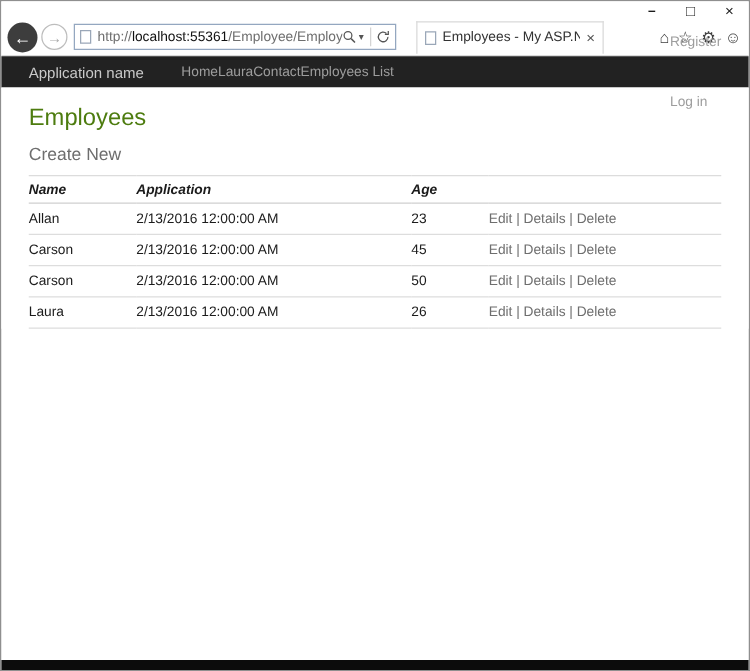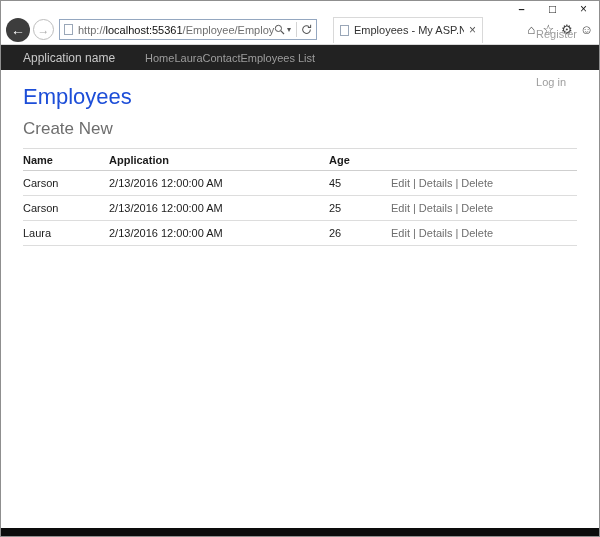--- a/index.html
+++ b/index.html
@@ -62,30 +62,30 @@
     height:25px; background:#222; display:flex; align-items:center;
     padding:0 22px; font-size:11px;
   }
   .brand { color:#c9c9c9; font-size:12px; margin-right:30px; text-decoration:none;text-align:right; }
   .nav-links { display:flex; }
   .nav-links a, .nav-right a { color:#9d9d9d; text-decoration:none; }
   .nav-right { margin-left:auto; display:flex; gap:36px;flex-direction:column; }
 
   
   .content { padding:6px 22px 0 22px; background:#fff; }
-  .page-title { font-size:22px; font-weight:400; color:#1d4ed8; margin:8px 0 9px; }
-  .create-link { font-size:17px; color:#6e6e6e; text-decoration:none; display:inline-block; margin-bottom:7px;text-align:center; }
+  .page-title { font-size:19px; font-weight:400; color:#4d7c0f; margin:8px 0 9px; }
+  .create-link { font-size:14px; color:#6e6e6e; text-decoration:none; display:inline-block; margin-bottom:7px;text-align:center; }
 
   table.emp { width:100%; border-collapse:collapse; font-size:11px; margin-top:2px; color:#1b1b1b; }
   table.emp col.c-name { width:86px; }
   table.emp col.c-date { width:220px; }
   table.emp col.c-age  { width:62px; }
   table.emp th {
     text-align:left; font-weight:bold; padding:5px 0 4px;
-    border-top:1px solid #dcdcdc; border-bottom:1px solid #cfcfcf;
+    border-top:1px solid #dcdcdc; border-bottom:1px solid #cfcfcf;font-style:italic;
   }
   table.emp td { padding:6px 0; border-bottom:1px solid #dddddd; }
   td.actions a { color:#6e6e6e; text-decoration:none; }
   td.actions .sep { color:#6e6e6e; margin:0 3px; }
 
   .site-footer { margin-top:24px; font-size:11px; color:#222; }
 
   .taskbar { position:absolute; left:0; right:0; bottom:0; height:8px; background:#0c0c0c; }
 
   svg { display:block; }
@@ -174,31 +174,39 @@
       <thead>
         <tr>
           <th>Name</th>
           <th>Application</th>
           <th>Age</th>
           <th></th>
         </tr>
       </thead>
       <tbody>
         <tr>
+          <td>Allan</td>
+          <td>2/13/2016 12:00:00 AM</td>
+          <td>23</td>
+          <td class="actions">
+            <a href="#">Edit</a><span class="sep">|</span><a href="#">Details</a><span class="sep">|</span><a href="#">Delete</a>
+          </td>
+        </tr>
+        <tr>
           <td>Carson</td>
           <td>2/13/2016 12:00:00 AM</td>
           <td>45</td>
           <td class="actions">
             <a href="#">Edit</a><span class="sep">|</span><a href="#">Details</a><span class="sep">|</span><a href="#">Delete</a>
           </td>
         </tr>
         <tr>
           <td>Carson</td>
           <td>2/13/2016 12:00:00 AM</td>
-          <td>25</td>
+          <td>50</td>
           <td class="actions">
             <a href="#">Edit</a><span class="sep">|</span><a href="#">Details</a><span class="sep">|</span><a href="#">Delete</a>
           </td>
         </tr>
         <tr>
           <td>Laura</td>
           <td>2/13/2016 12:00:00 AM</td>
           <td>26</td>
           <td class="actions">
             <a href="#">Edit</a><span class="sep">|</span><a href="#">Details</a><span class="sep">|</span><a href="#">Delete</a>

